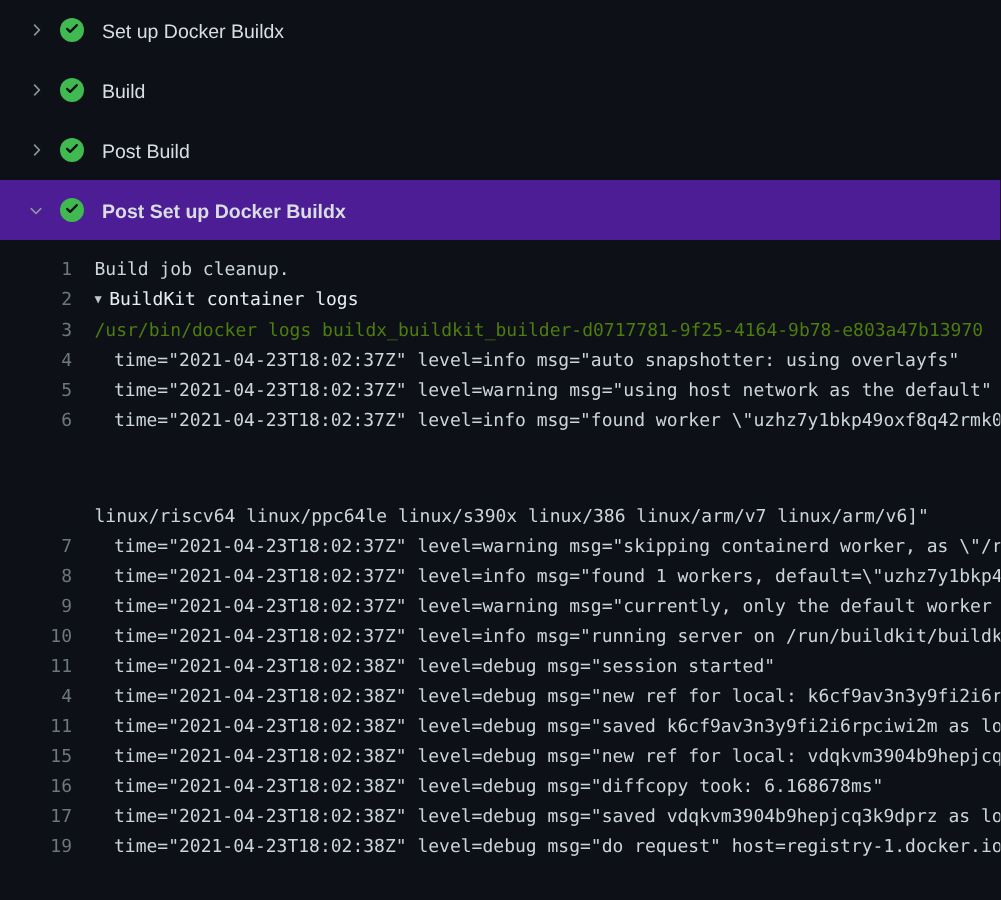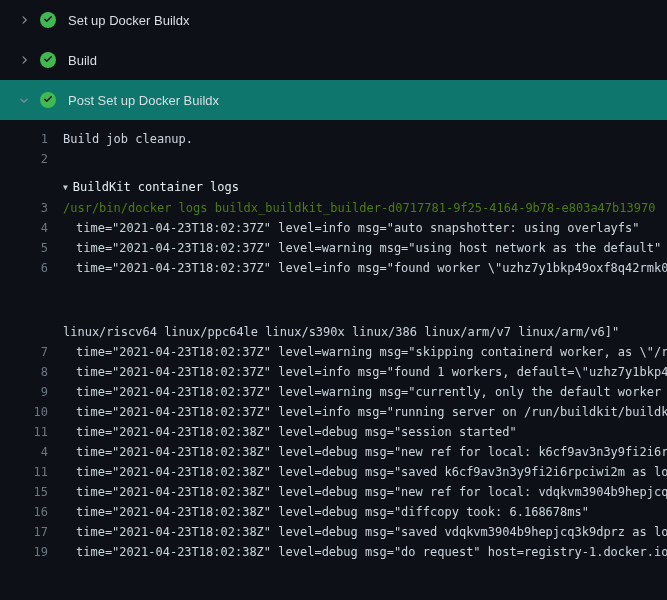--- a/index.html
+++ b/index.html
@@ -12,21 +12,21 @@
   }
   #app { width: 667px; height: 600px; overflow: hidden; }
 
   
   .section {
     display: flex; align-items: center;
     height: 40px; padding: 0 16px;
     cursor: pointer;
     color: #d8dee4; font-size: 13px;
   }
-  .section.expanded { background: #0f766e; }
+  .section.expanded { background: #4c1d95; font-weight: bold; }
   .chev { width: 16px; height: 16px; display: flex; align-items: center; justify-content: center; flex: 0 0 16px; color: #8b949e; }
   .chev svg { display: block; transition: transform .1s; }
   .section.expanded .chev svg { transform: rotate(90deg); }
   .check { width: 16px; height: 16px; flex: 0 0 16px; margin-left: 8px; }
   .check svg { display: block; }
   .slabel { margin-left: 12px; white-space: nowrap; }
 
   
   .log {
     padding-top: 9px;
@@ -39,21 +39,21 @@
     flex: 0 0 48px; width: 48px;
     text-align: right;
     color: #6e7681;
     user-select: none;
     cursor: pointer;
   }
   .ltext { padding-left: 15px; overflow: hidden; }
   .ltext.in { padding-left: 28px; }
   .ltext.cont { padding-left: 15px; margin-top: 44px; }
   .ltext.command { color: #4d7c0f; }
-  .ltext.group { padding-left: 15px; color: #e6edf3; margin-top: 28px; }
+  .ltext.group { padding-left: 15px; color: #e6edf3; }
   .gtoggle { font-size: 8px; color: #bfc8d1; margin-right: 5px; vertical-align: 1px; cursor: pointer; }
 </style>
 </head>
 <body>
 
 <div id="app">
   <div>
   <div class="section">
     <span class="chev">
       <svg width="12" height="12" viewBox="0 0 16 16" fill="#8b949e" aria-hidden="true">
@@ -77,20 +77,34 @@
     </span>
     <span class="check">
       <svg width="16" height="16" viewBox="0 0 16 16" aria-hidden="true">
         <circle cx="8" cy="8" r="8" fill="#3fb950"></circle>
         <path d="M11.78 5.28a.75.75 0 00-1.06-1.06L6.75 8.19 5.28 6.72a.75.75 0 10-1.06 1.06l2 2c.29.29.77.29 1.06 0l4.5-4.5z" fill="#0d1117"></path>
       </svg>
     </span>
     <span class="slabel">Build</span>
   </div>
 
+  <div class="section">
+    <span class="chev">
+      <svg width="12" height="12" viewBox="0 0 16 16" fill="#8b949e" aria-hidden="true">
+        <path d="M6.22 3.22a.75.75 0 011.06 0l4.25 4.25a.75.75 0 010 1.06l-4.25 4.25a.75.75 0 01-1.06-1.06L9.94 8 6.22 4.28a.75.75 0 010-1.06z"></path>
+      </svg>
+    </span>
+    <span class="check">
+      <svg width="16" height="16" viewBox="0 0 16 16" aria-hidden="true">
+        <circle cx="8" cy="8" r="8" fill="#3fb950"></circle>
+        <path d="M11.78 5.28a.75.75 0 00-1.06-1.06L6.75 8.19 5.28 6.72a.75.75 0 10-1.06 1.06l2 2c.29.29.77.29 1.06 0l4.5-4.5z" fill="#0d1117"></path>
+      </svg>
+    </span>
+    <span class="slabel">Post Build</span>
+  </div>
 
   <div class="section expanded">
     <span class="chev">
       <svg width="12" height="12" viewBox="0 0 16 16" fill="#8b949e" aria-hidden="true">
         <path d="M6.22 3.22a.75.75 0 011.06 0l4.25 4.25a.75.75 0 010 1.06l-4.25 4.25a.75.75 0 01-1.06-1.06L9.94 8 6.22 4.28a.75.75 0 010-1.06z"></path>
       </svg>
     </span>
     <span class="check">
       <svg width="16" height="16" viewBox="0 0 16 16" aria-hidden="true">
         <circle cx="8" cy="8" r="8" fill="#3fb950"></circle>

